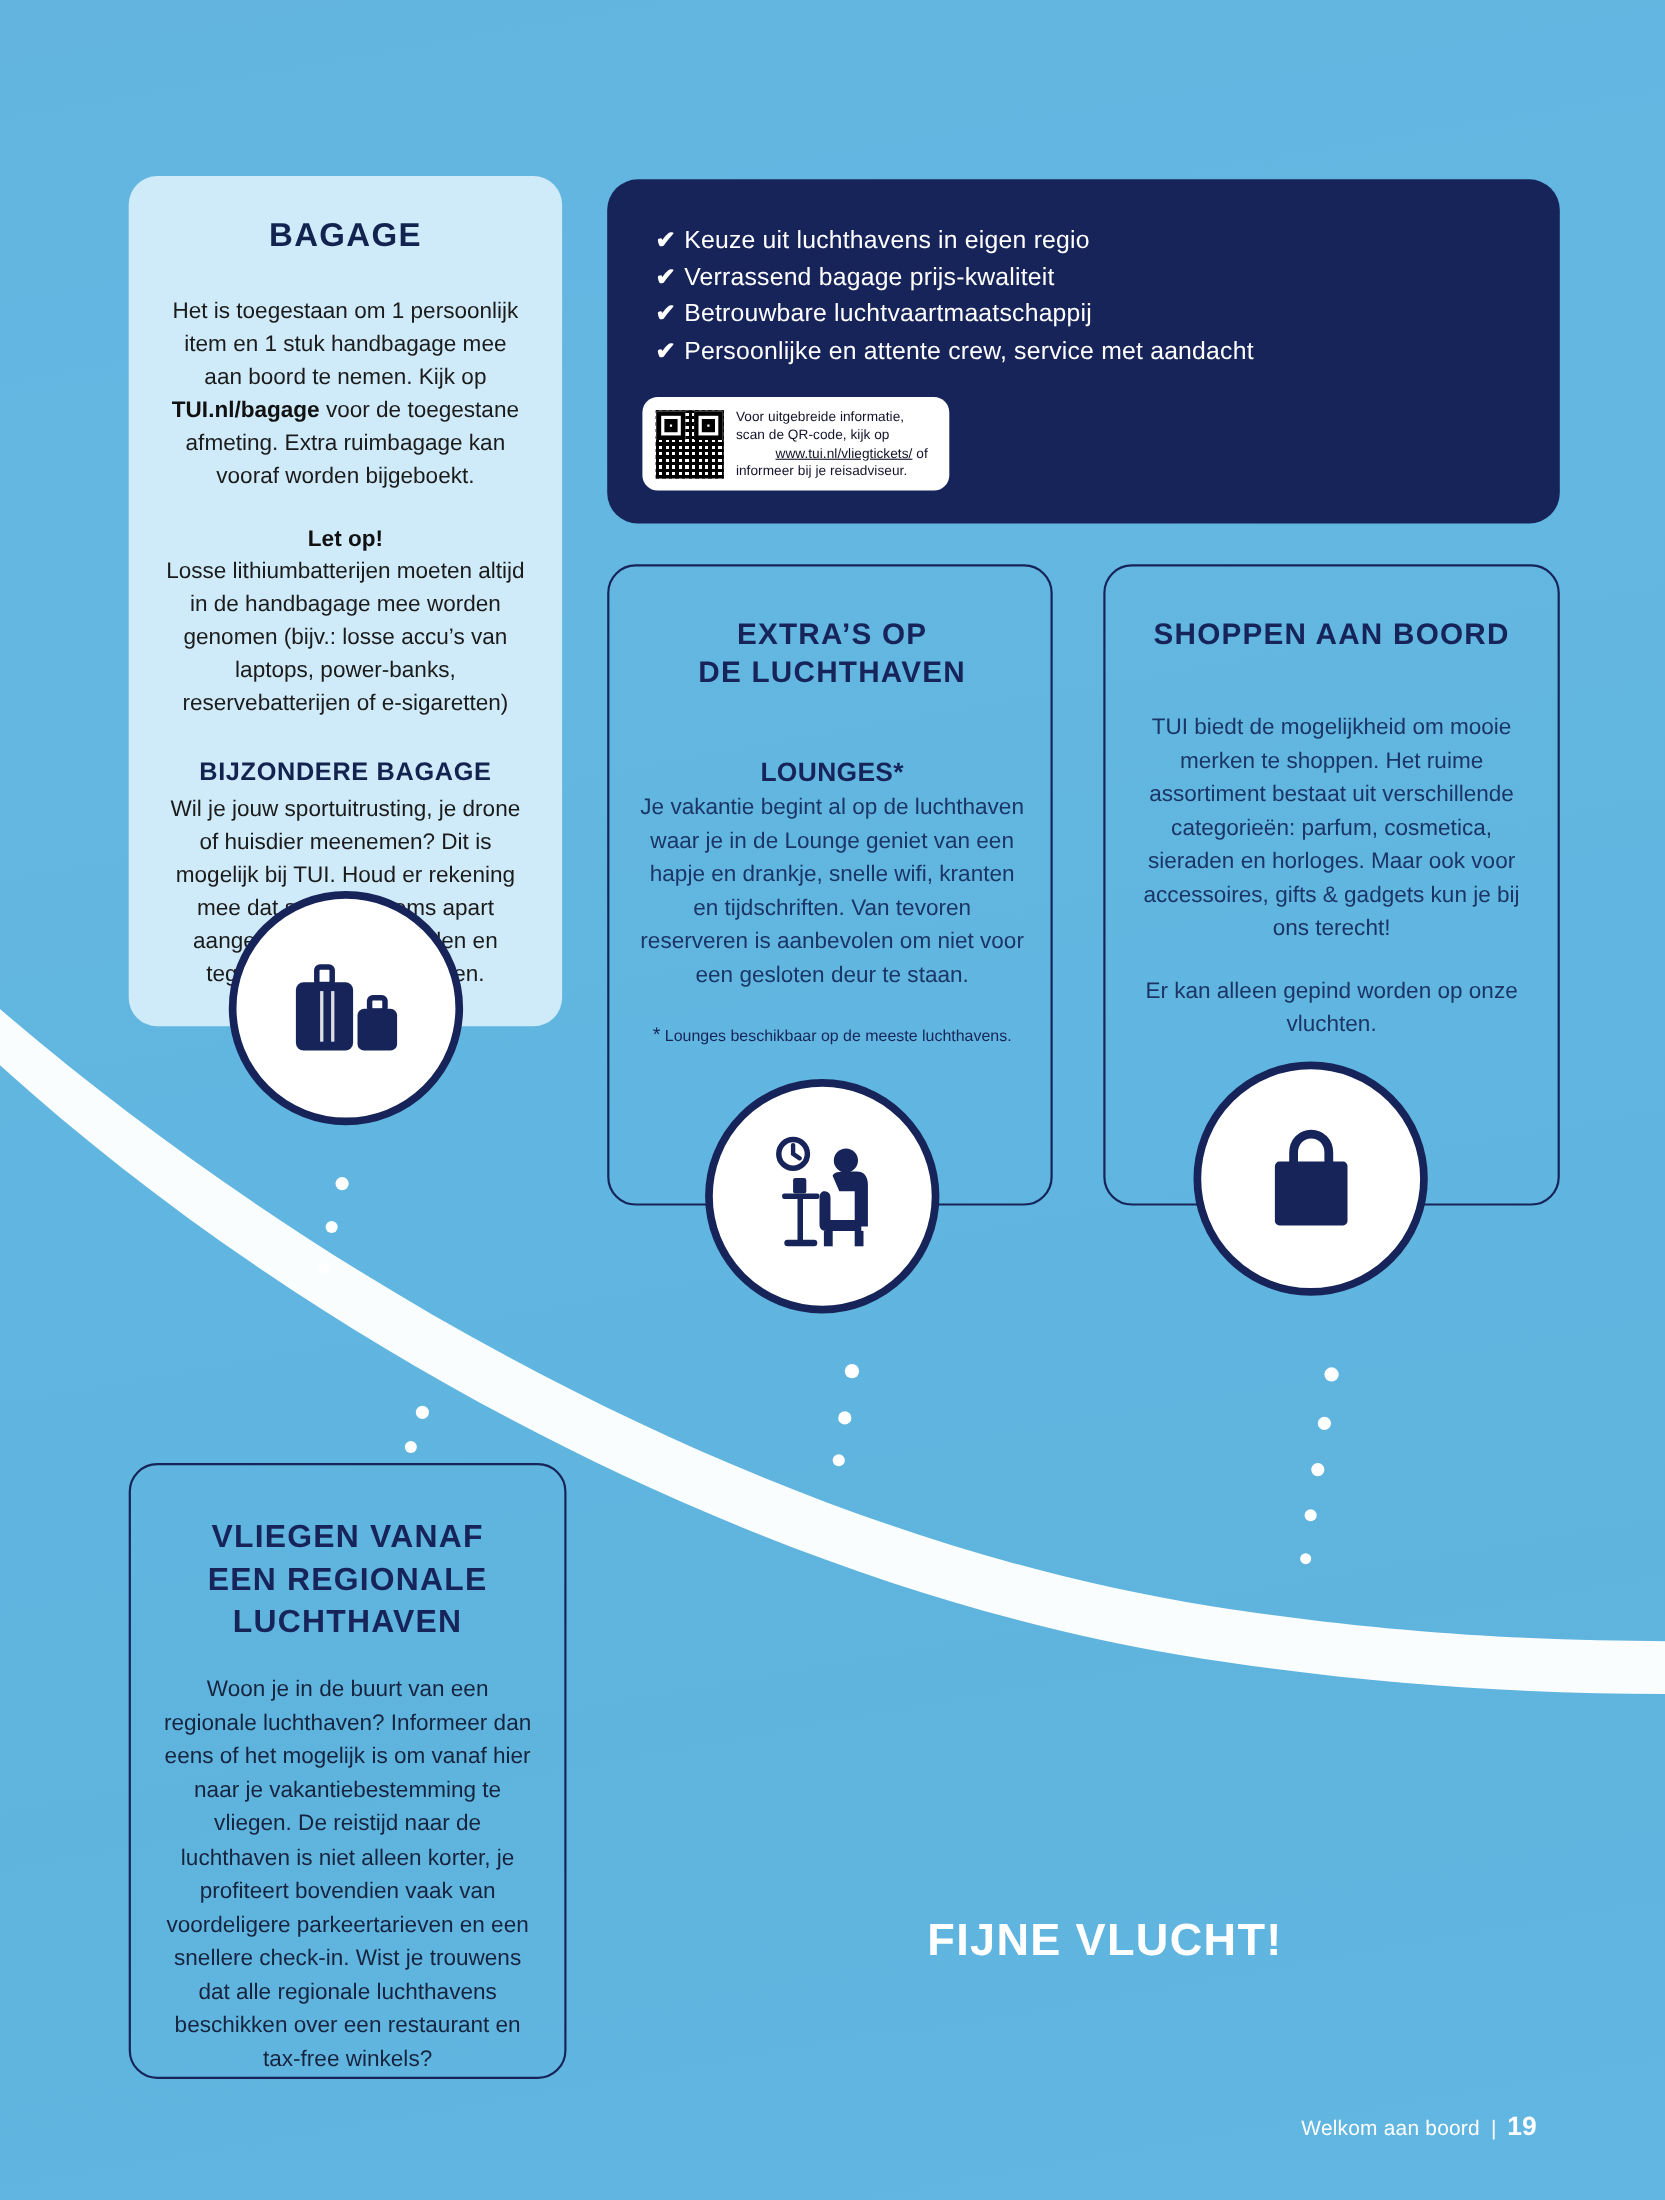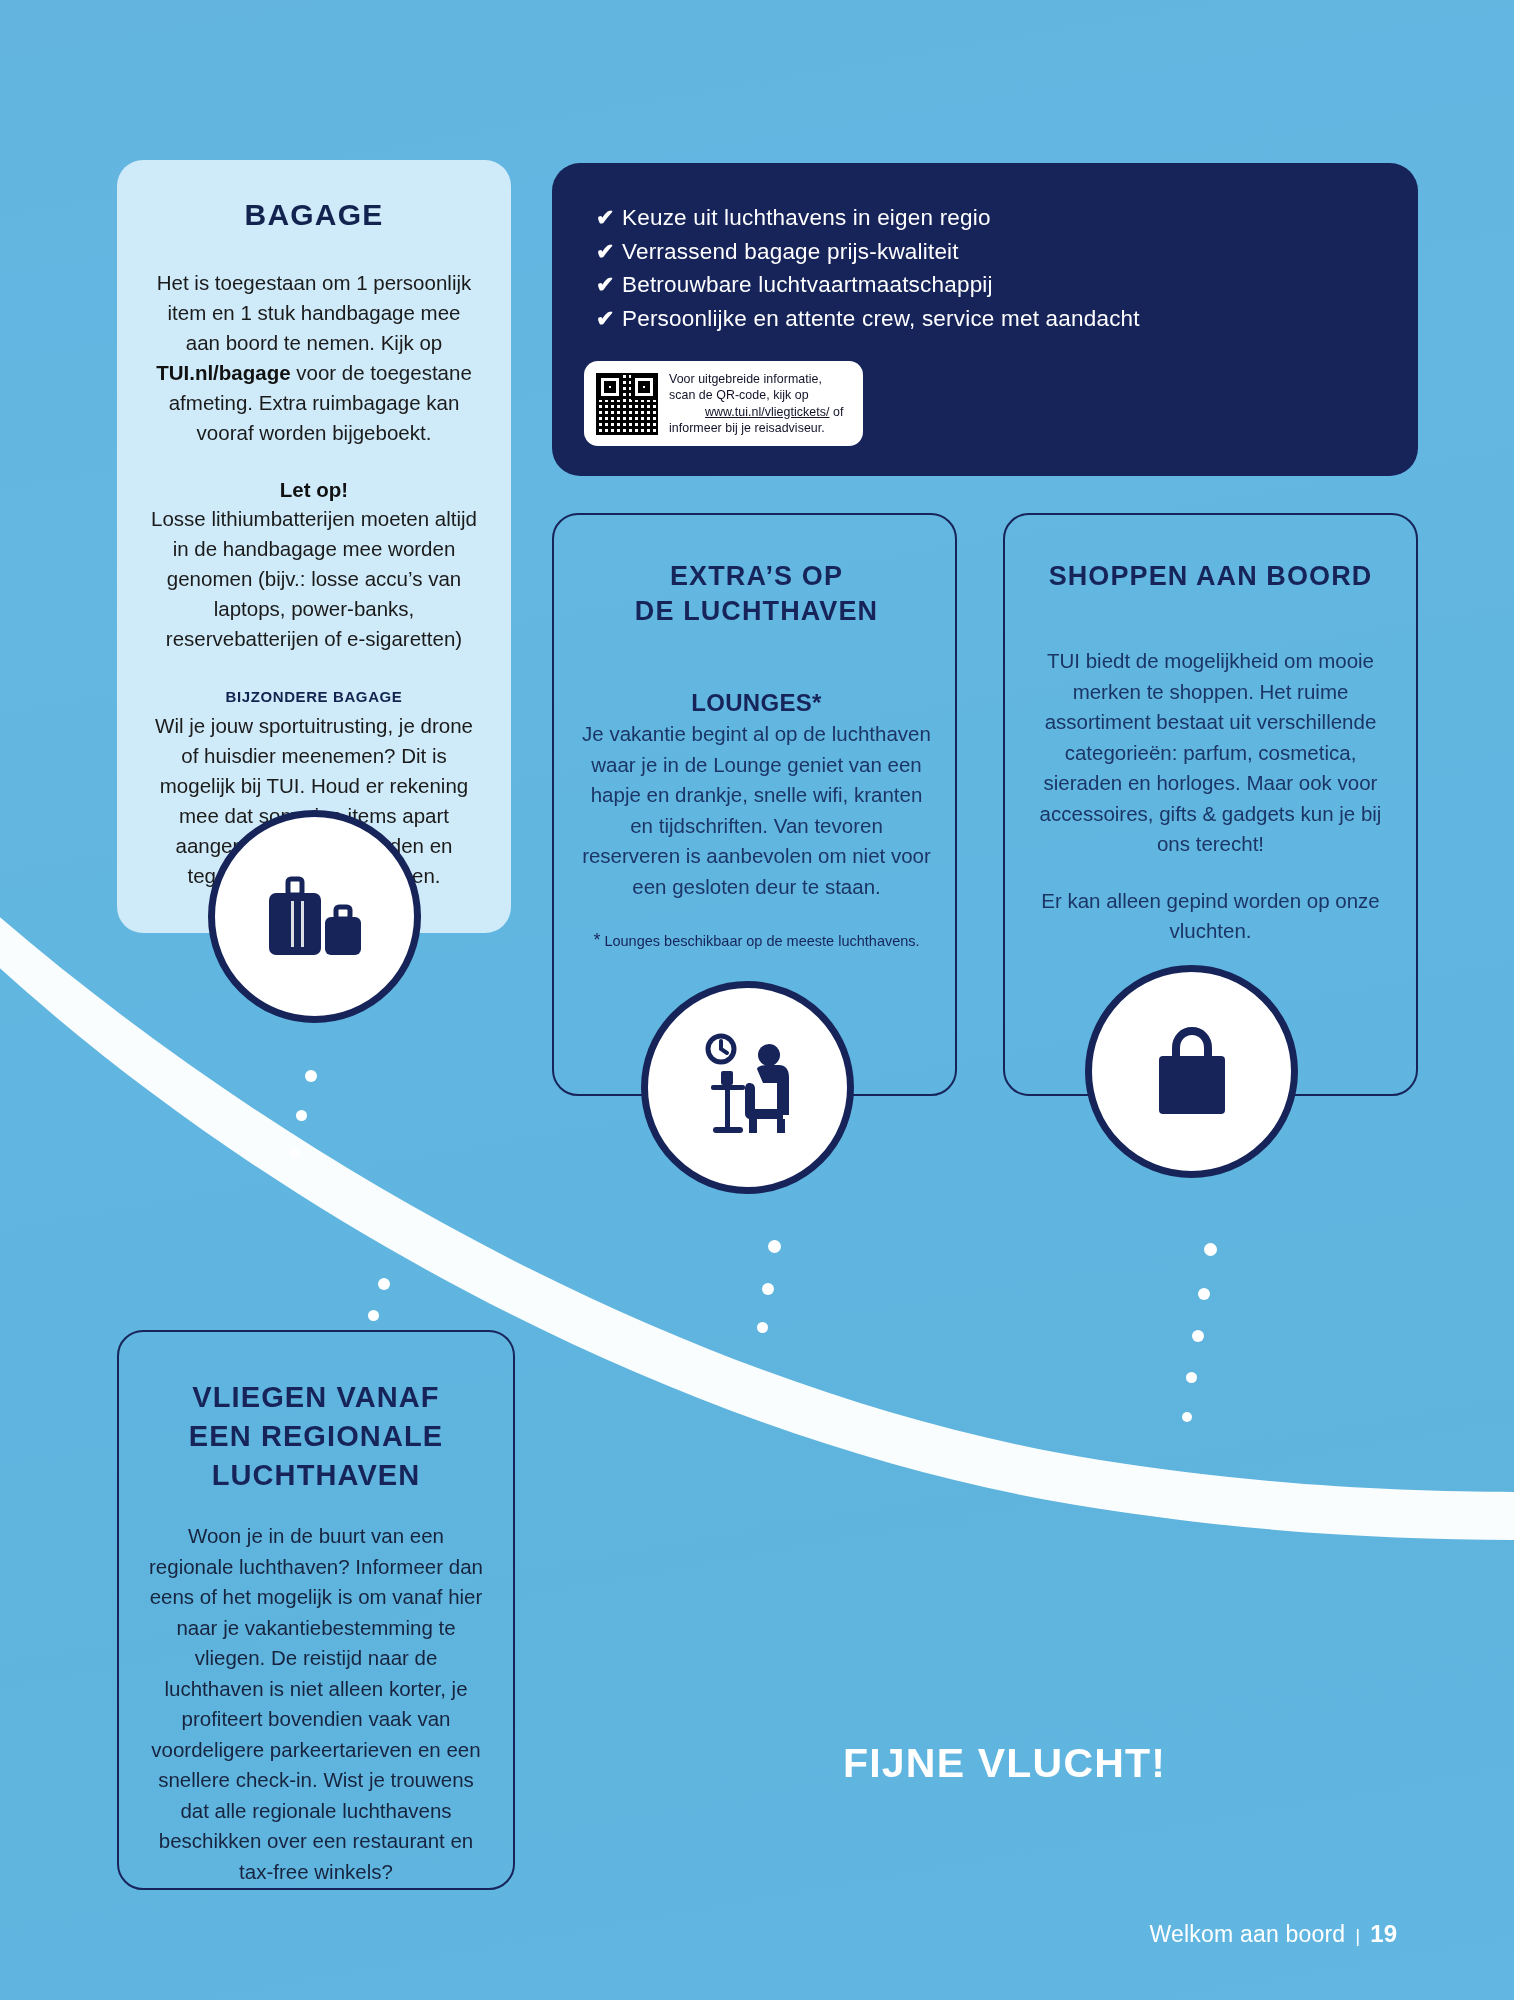--- a/index.html
+++ b/index.html
@@ -54,21 +54,21 @@
   }
   .bagage-body b { font-weight: bold; color: #111; }
   .bagage-sub {
     font-size: 20.5px;
     font-weight: bold;
     color: #111;
     margin-top: 30px;
     margin-bottom: 2px;
   }
   .bagage-sub2 {
-    font-size: 15px;
+    font-size: 23px;
     font-weight: bold;
     letter-spacing: .6px;
     color: #13234f;
     margin-top: 34px;
     margin-bottom: 6px;
   }
 
   
   .usp-box {
     position: absolute;
@@ -240,21 +240,21 @@
   
   .footer {
     position: absolute;
     right: 117px;
     bottom: 52px;
     display: flex;
     align-items: baseline;
     gap: 10px;
     color: #ffffff;
   }
-  .footer-text { font-size: 23px; letter-spacing: .2px; text-align: center; }
+  .footer-text { font-size: 19px; letter-spacing: .2px; text-align: center; }
   .footer-sep  { font-size: 19px; }
   .footer-page { font-size: 24px; font-weight: bold; }
 </style>
 </head>
 <body>
 
 <div class="page">
 
   <svg class="swoosh" viewBox="0 0 1514 2000" preserveAspectRatio="none">
     <path d="M -20 900 C 300 1180 720 1400 1100 1460 C 1280 1488 1420 1492 1534 1492 L 1534 1540 C 1400 1540 1250 1534 1070 1504 C 690 1440 270 1220 -20 950 Z" fill="#ffffff" opacity="0.97"></path>

